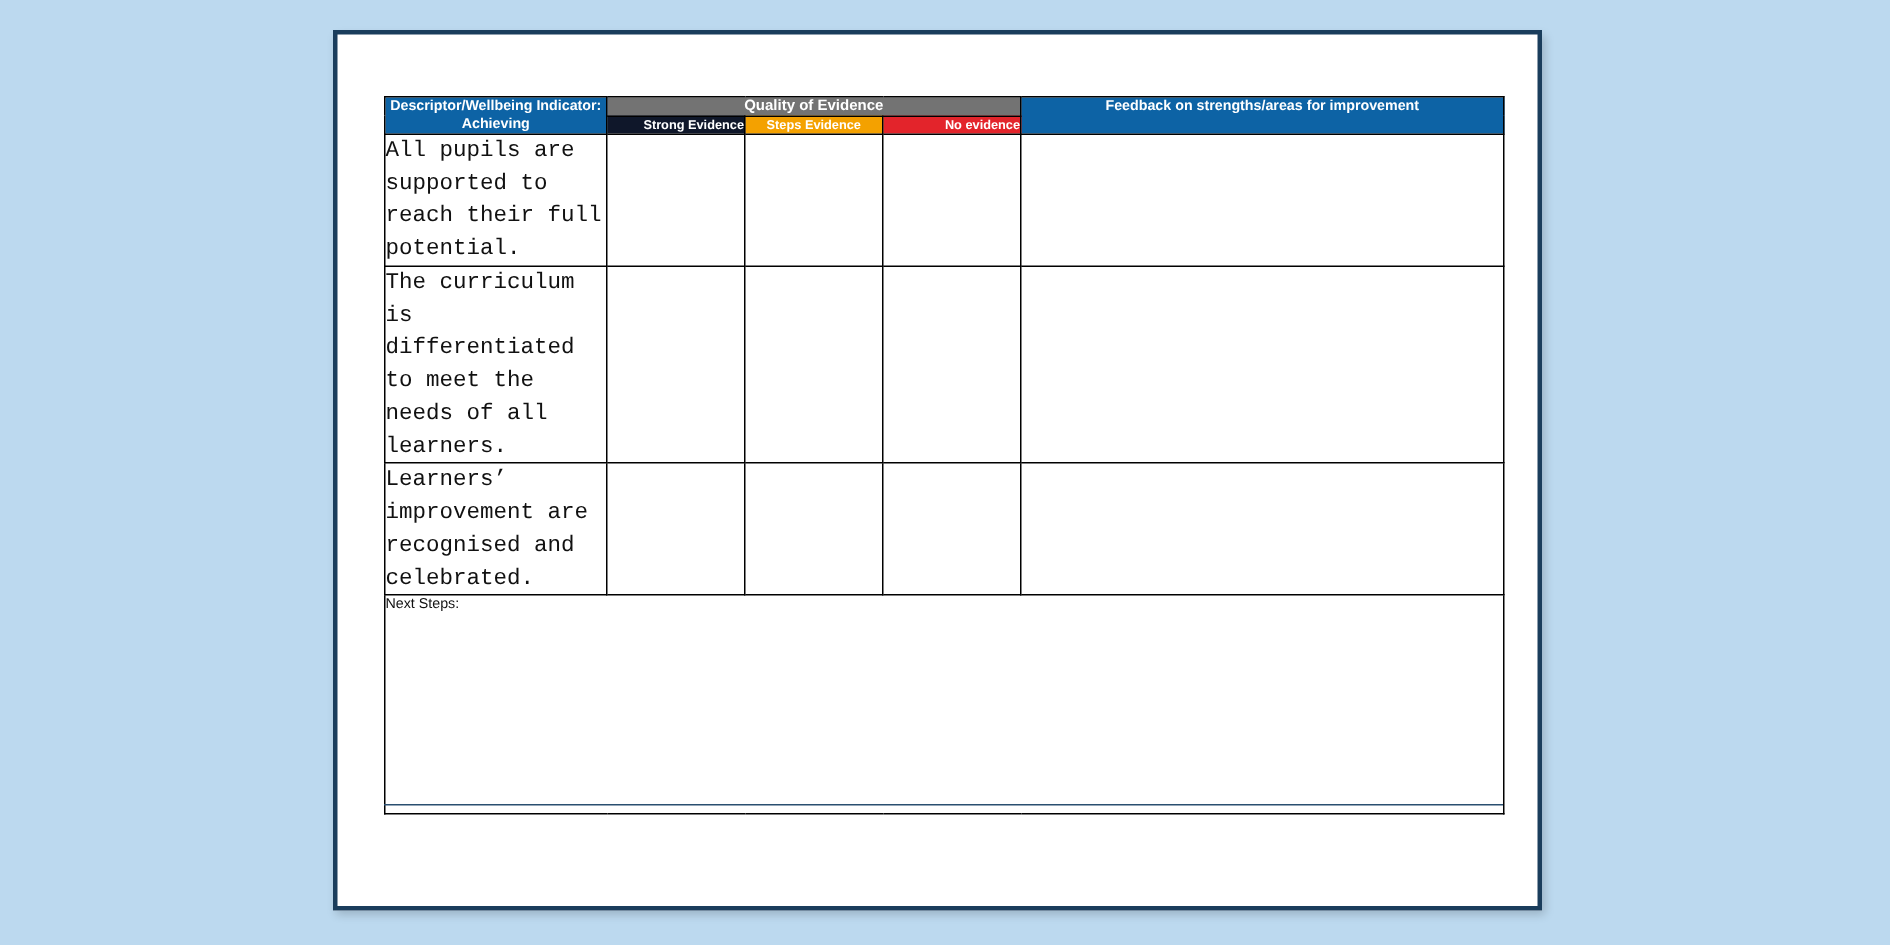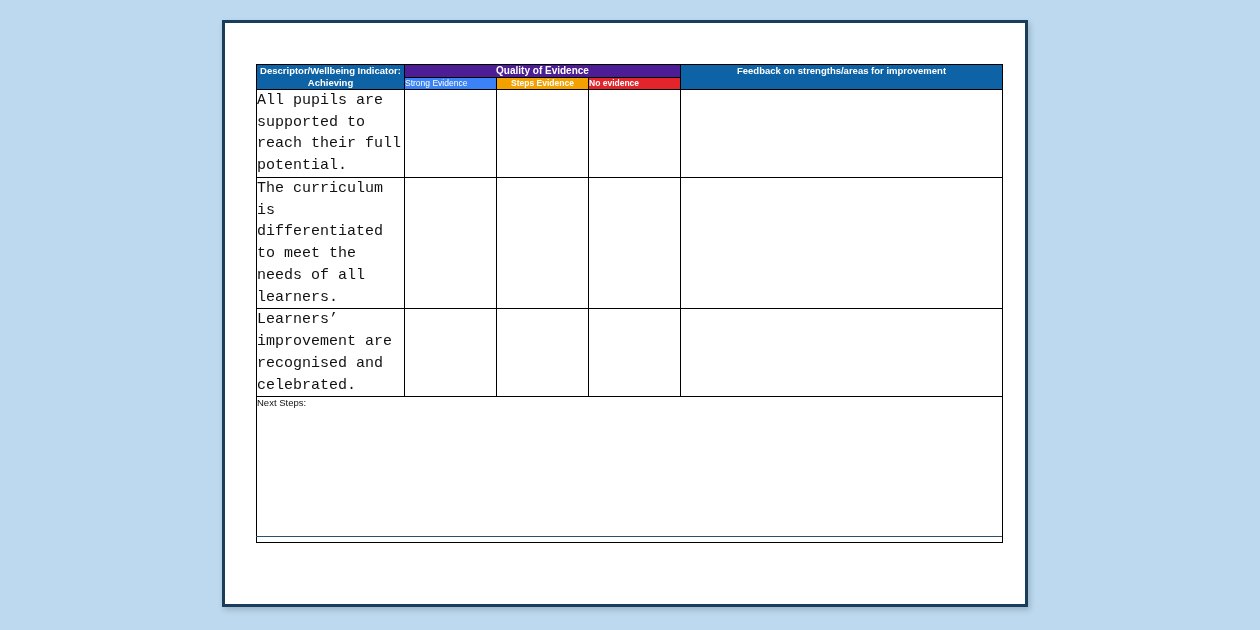--- a/index.html
+++ b/index.html
@@ -50,52 +50,52 @@
     background: #0d63a5;
     color: #ffffff;
     font-size: 9.5px;
     font-weight: bold;
     text-align: center;
     vertical-align: middle;
     line-height: 1.25;
     padding: 4px 3px;
   }
   .hdr-quality {
-    background: #4c1d95;
+    background: #737373;
     color: #ffffff;
     font-size: 10px;
     font-weight: bold;
     text-align: center;
     vertical-align: middle;
     padding: 4px 2px;
   }
   .sub-strong {
-    background: #3b82f6;
+    background: #0f172a;
     color: #ffffff;
     font-size: 8.5px;
-    font-weight: normal;
-    text-align: left;
+    font-weight: bold;
+    text-align: right;
     vertical-align: middle;
     padding: 4px 2px;
   }
   .sub-some {
     background: #f4a100;
     color: #ffffff;
     font-size: 8.5px;
     font-weight: bold;
     text-align: center;
     vertical-align: middle;
     padding: 4px 2px;
   }
   .sub-none {
     background: #e3242b;
     color: #ffffff;
     font-size: 8.5px;
     font-weight: bold;
-    text-align: left;
+    text-align: right;
     vertical-align: middle;
     padding: 4px 2px;
   }
 
   .desc-cell {
     font-size: 15px;
     color: #111111;
     line-height: 1.45;
     padding: 10px 8px 6px 8px;
     height: 75px;

